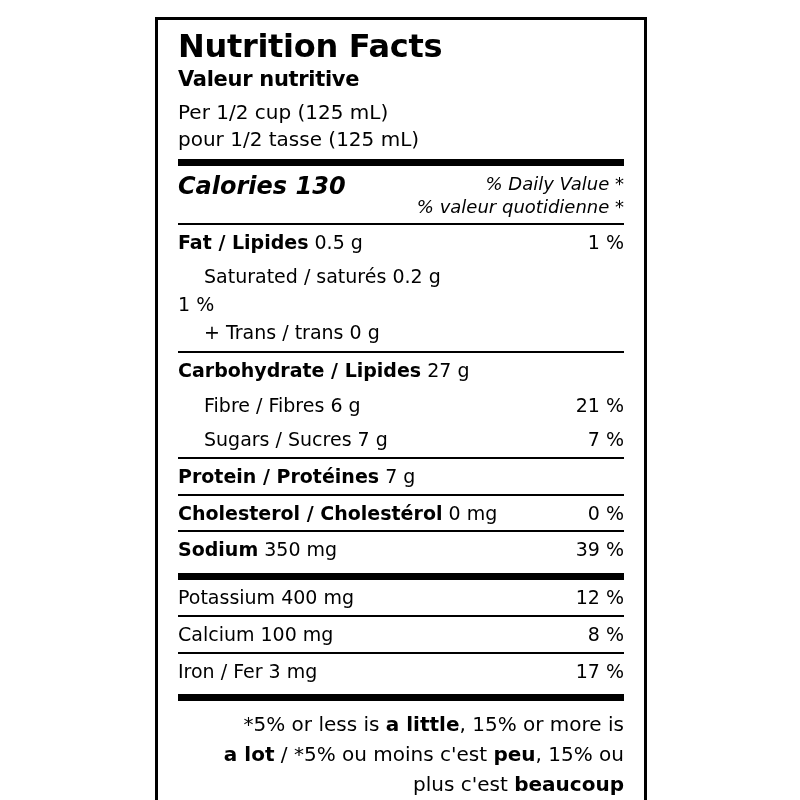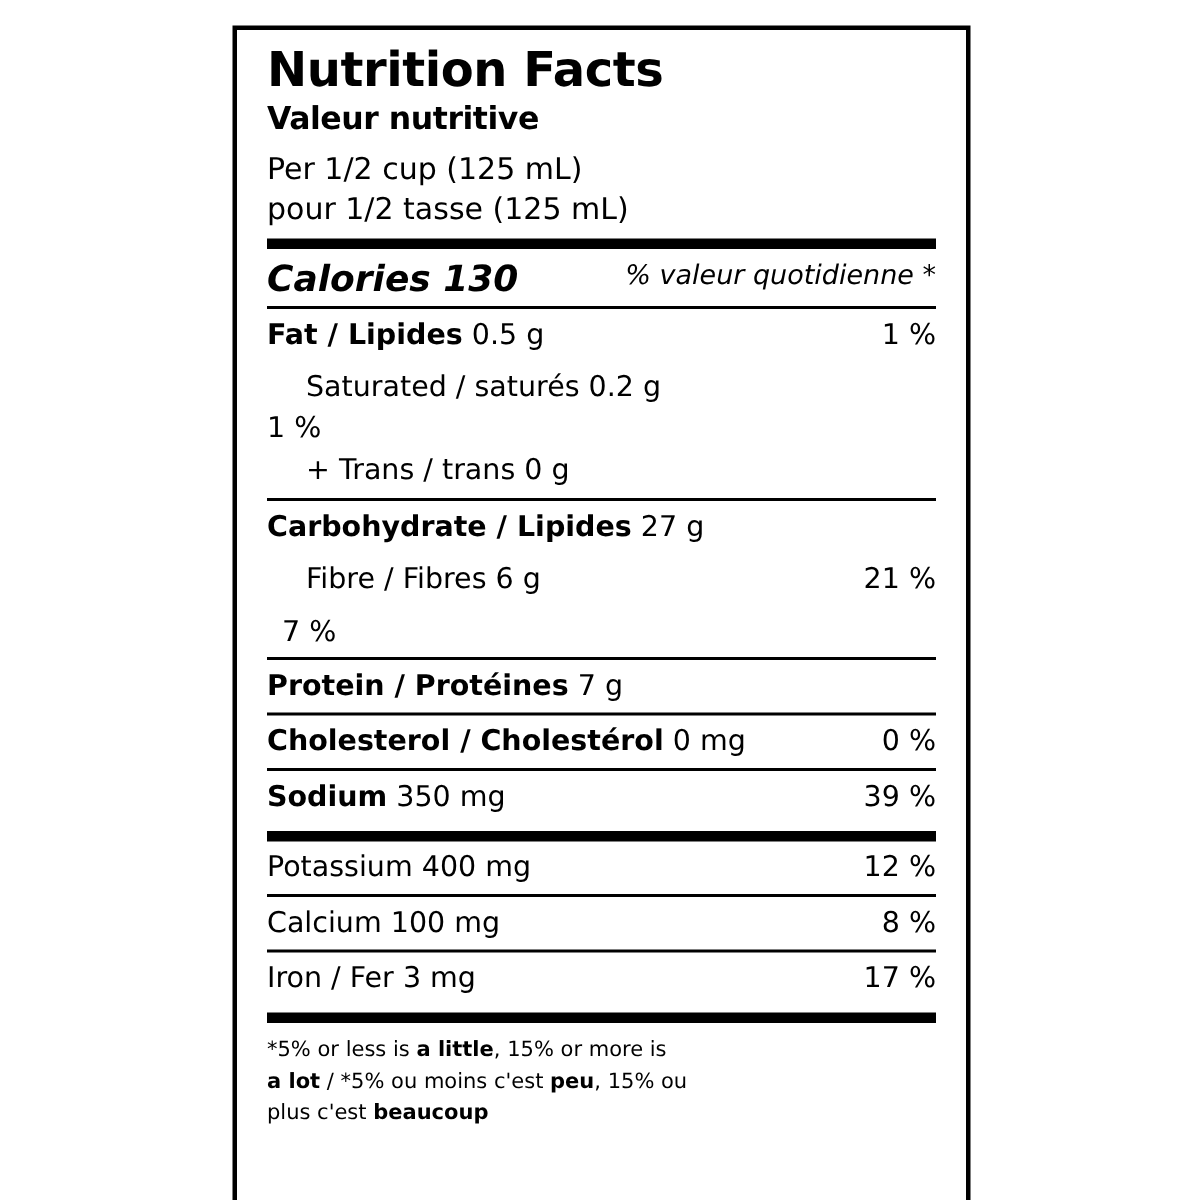--- a/index.html
+++ b/index.html
@@ -102,23 +102,24 @@
     line-height: 1.45;
     position: relative;
   }
   .sub-block .line {
     display: flex;
     justify-content: flex-end;
     flex-direction: column;
   }
 
   .footnote {
-    font-size: 14px;
+    font-size: 20px;
     line-height: 1.5;
     padding-top: 8px;
+    text-align: right;
   }
   .footnote .fl { display: block; }
 </style>
 </head>
 <body>
 
 <div class="panel">
   <div class="inner">
 
     <div class="title-en">Nutrition Facts</div>
@@ -127,20 +128,21 @@
     <div class="serving">
       <div>Per 1/2 cup (125 mL)</div>
       <div>pour 1/2 tasse (125 mL)</div>
     </div>
 
     <div class="rule-thick"></div>
 
     <div class="cal-row">
       <div class="cal-label">Calories 130</div>
       <div class="dv-head">
+        <div class="dv-en">% Daily Value *</div>
         <div class="dv-fr">% valeur quotidienne *</div>
       </div>
     </div>
 
     <div class="rule-thin"></div>
 
     <div class="row">
       <div class="left">
         <span class="b">Fat / Lipides</span>
         <span>0.5 g</span>
@@ -177,20 +179,24 @@
 
     <div class="row">
       <div class="left indent">
         <span>Fibre / Fibres</span>
         <span>6 g</span>
       </div>
       <div class="right">21 %</div>
     </div>
 
     <div class="row">
+      <div class="left indent">
+        <span>Sugars / Sucres</span>
+        <span>7 g</span>
+      </div>
       <div class="right">7 %</div>
     </div>
 
     <div class="rule-thin"></div>
 
     <div class="row">
       <div class="left">
         <span class="b">Protein / Protéines</span>
         <span>7 g</span>
       </div>

